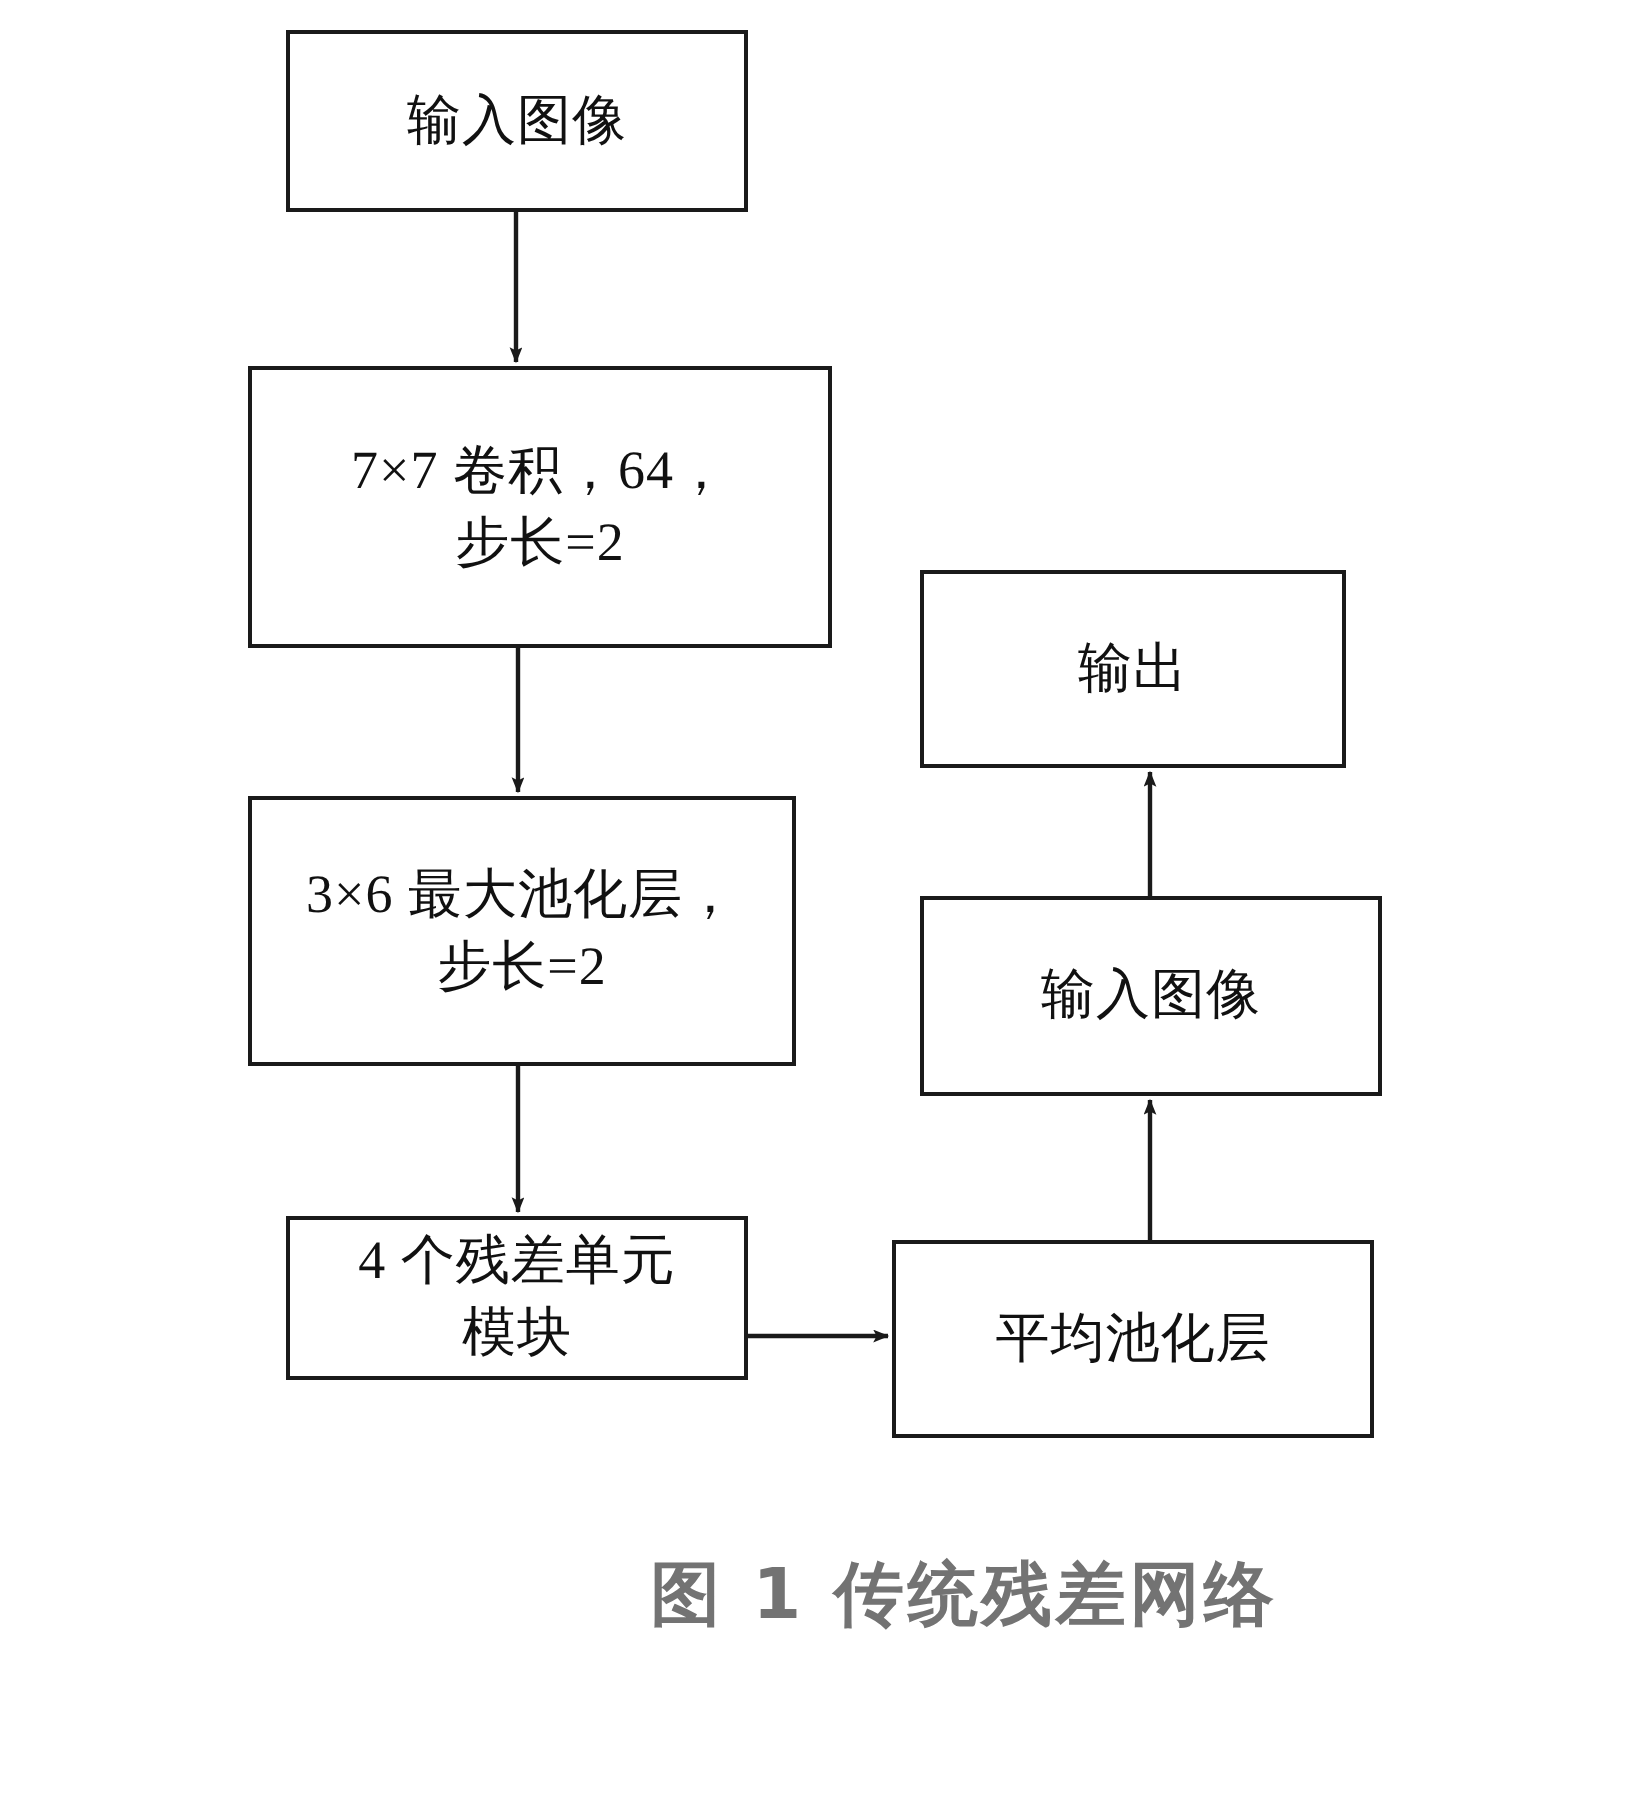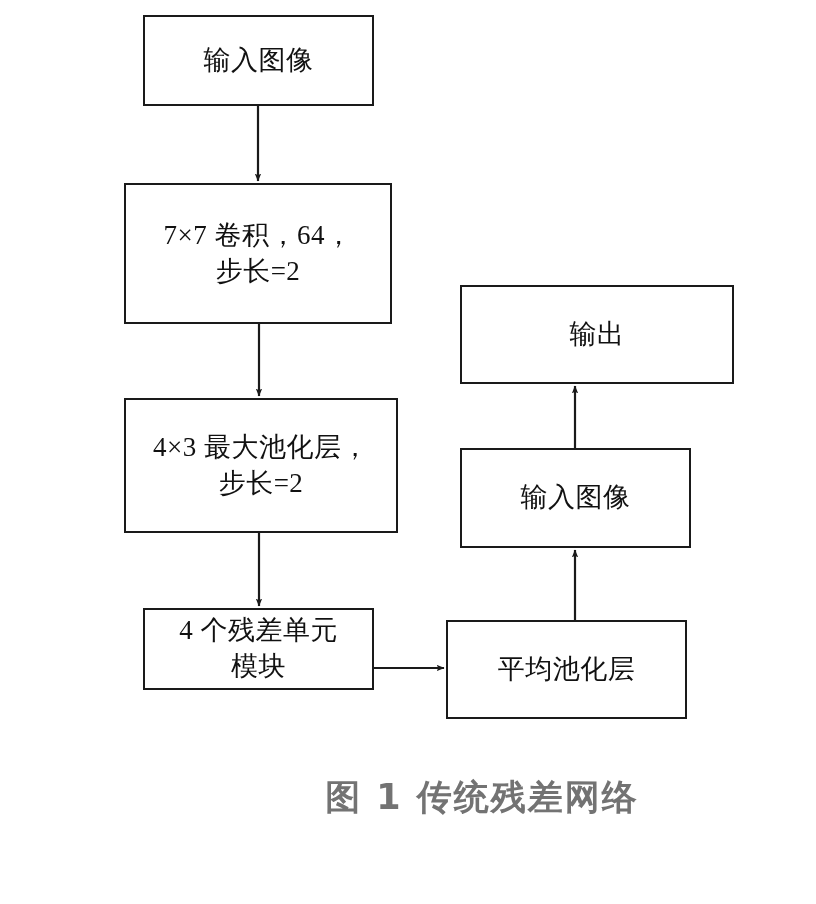--- a/index.html
+++ b/index.html
@@ -38,26 +38,26 @@
     font-family: "Liberation Serif", "DejaVu Serif", serif;
     font-size: 27px;
     color: #111111;
     letter-spacing: 0.5px;
     white-space: pre-line;
     padding: 2px 6px;
   }
 
   
   #node-input        { left: 95px;  top: 15px;  width: 231px; height: 91px; }
-  #node-conv         { left: 76px;  top: 183px; width: 268px; height: 141px; font-family: Liberation Serif, serif; }
+  #node-conv         { left: 76px;  top: 183px; width: 292px; height: 141px; font-family: Liberation Serif, serif; }
   #node-maxpool      { left: 76px;  top: 398px; width: 274px; height: 135px; }
   #node-resblocks    { left: 95px;  top: 608px; width: 231px; height: 82px; }
   #node-avgpool      { left: 398px; top: 620px; width: 241px; height: 99px; }
   #node-fc           { left: 412px; top: 448px; width: 231px; height: 100px; }
-  #node-output       { left: 412px; top: 285px; width: 274px; height: 99px; }
+  #node-output       { left: 412px; top: 285px; width: 213px; height: 99px; }
 
   
   #connectors {
     position: absolute;
     left: 0;
     top: 0;
     width: 816px;
     height: 904px;
     pointer-events: none;
   }
@@ -89,21 +89,21 @@
 </head>
 <body>
 
 <div id="figure-canvas">
 
   <div class="node" id="node-input">输入图像</div>
 
   <div class="node" id="node-conv">7×7 卷积，64，
 步长=2</div>
 
-  <div class="node" id="node-maxpool">4×3 最大池化层，
+  <div class="node" id="node-maxpool">3×6 最大池化层，
 步长=2</div>
 
   <div class="node" id="node-resblocks">4 个残差单元
 模块</div>
 
   <div class="node" id="node-avgpool">平均池化层</div>
 
   <div class="node" id="node-fc">输入图像</div>
 
   <div class="node" id="node-output">输出</div>

